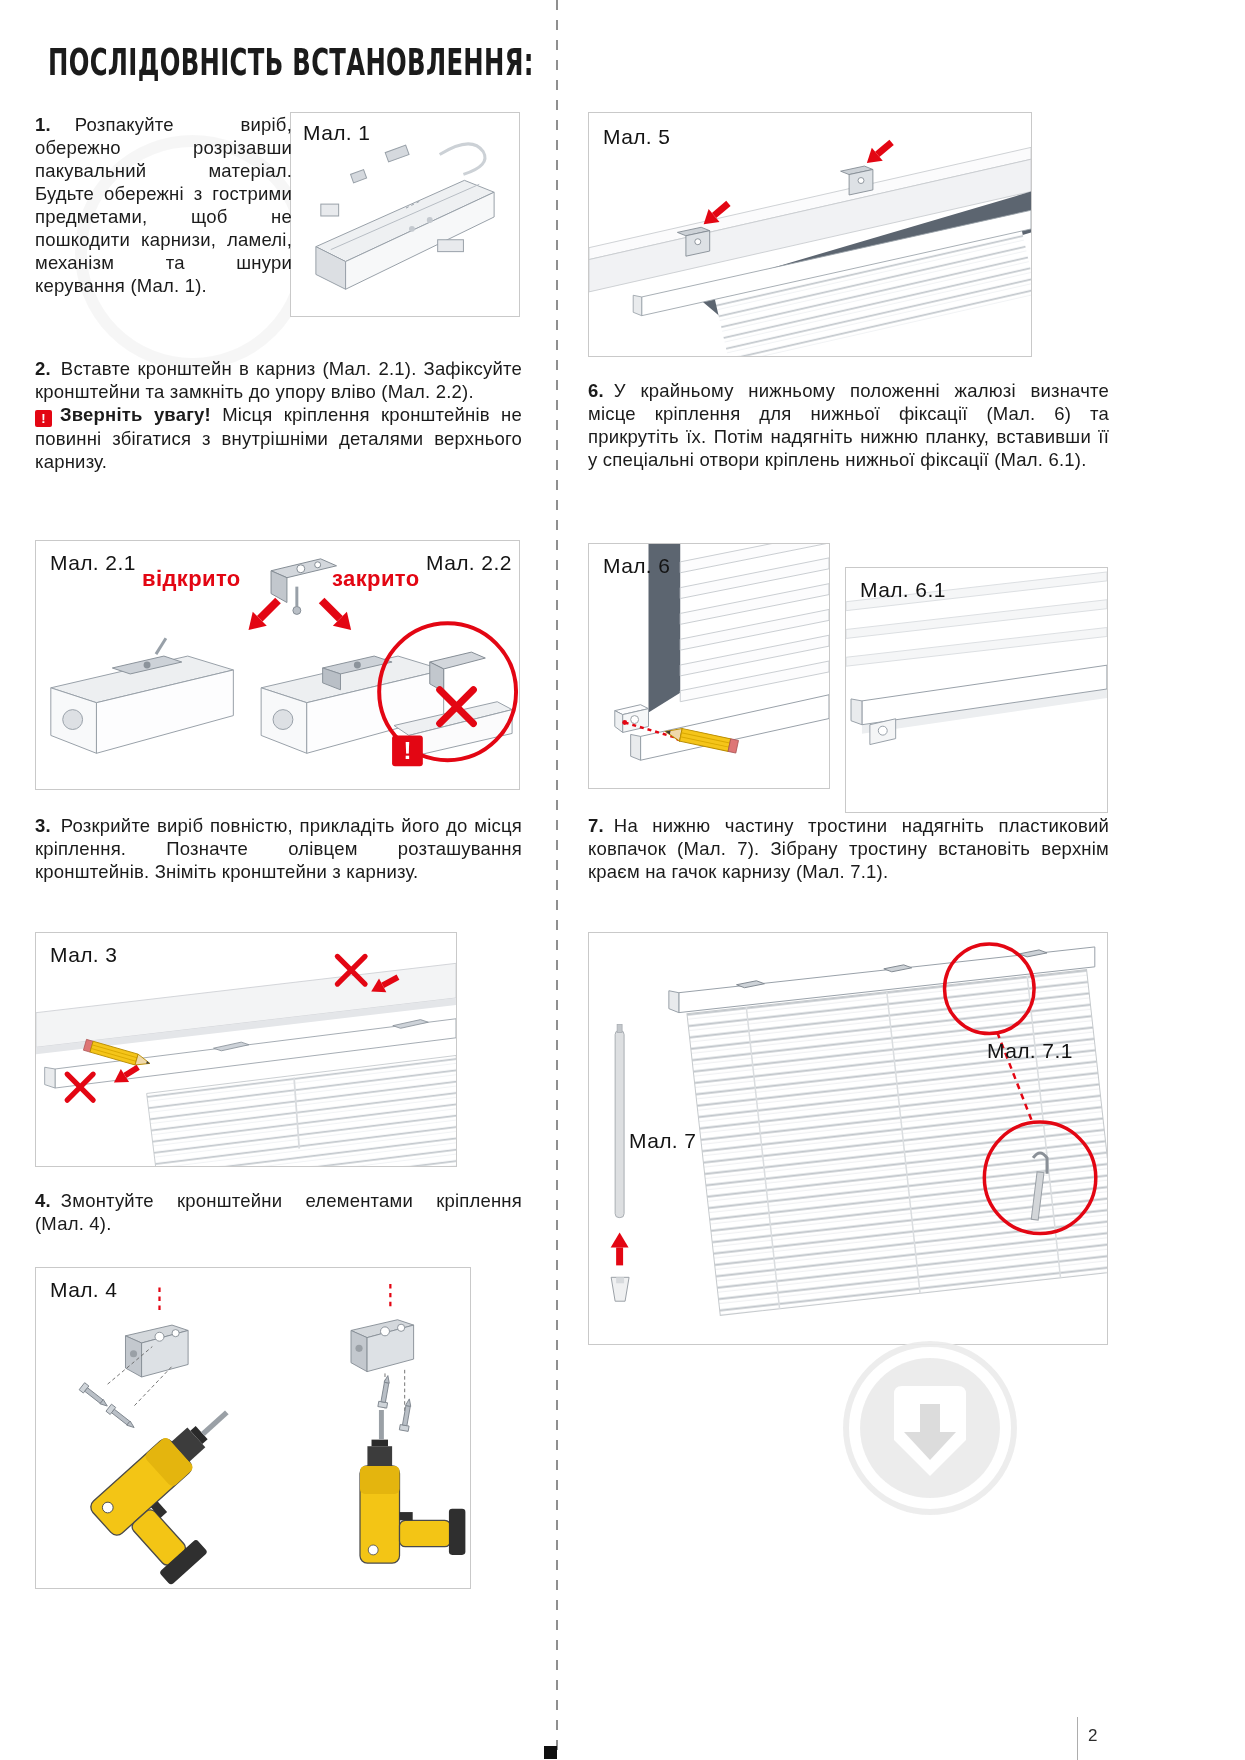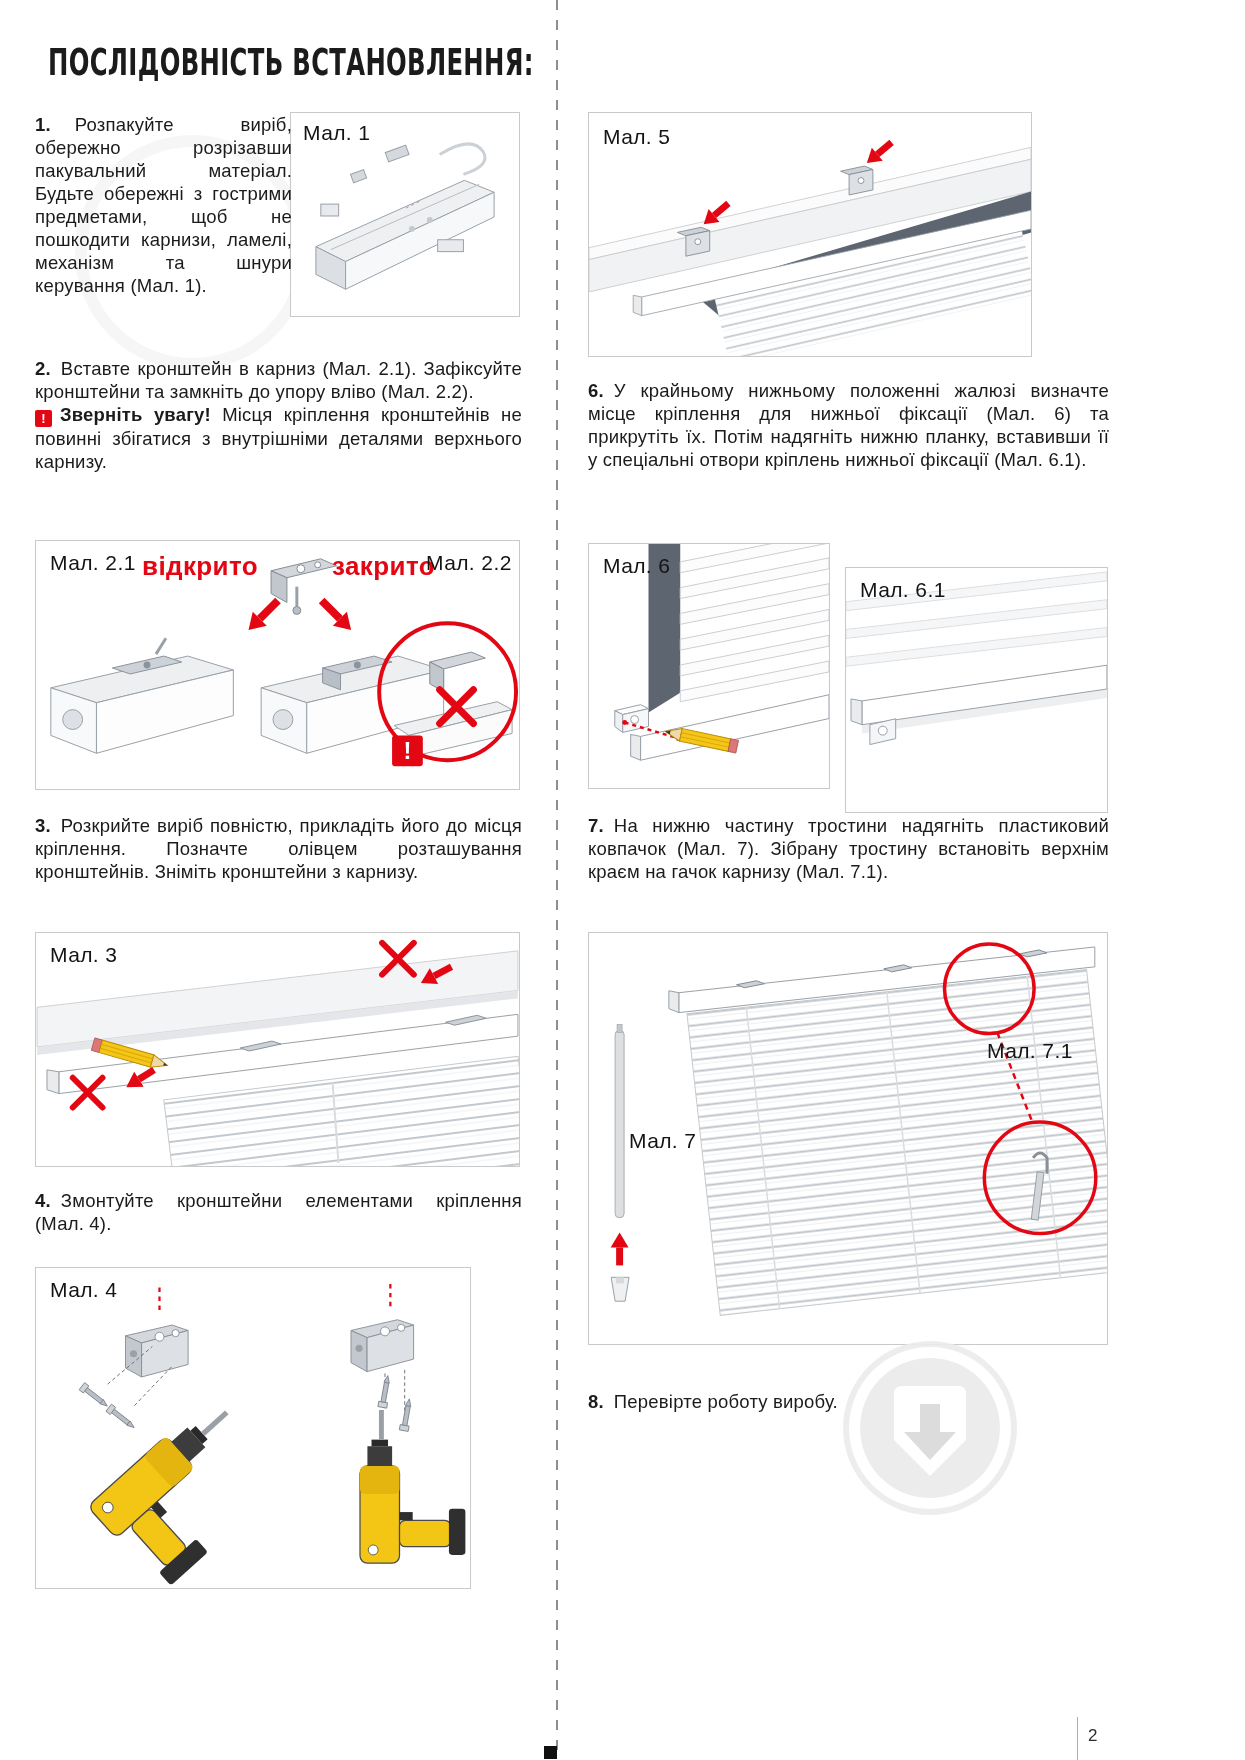--- a/index.html
+++ b/index.html
@@ -19,21 +19,21 @@
   .step p{ margin:0; }
   .num{ font-weight:bold; margin-right:10px; }
   .num.wide{ margin-right:24px; }
   .warnicon{ display:inline-block; width:17px; height:17px; background:var(--red); color:#fff;
     font-weight:bold; font-size:13px; line-height:17px; text-align:center; border-radius:2px;
     margin-right:8px; vertical-align:-2px; }
 
   .fig{ position:absolute; border:1px solid var(--boxborder); background:#fff; overflow:hidden; z-index:1; }
   .fig svg.art{ position:absolute; left:0; top:0; width:100%; height:100%; }
   .figlabel{ position:absolute; font-size:21px; letter-spacing:.4px; color:#141414; z-index:3; }
-  .redlabel{ position:absolute; font-size:26px; font-weight:bold; color:var(--red); letter-spacing:.4px; z-index:3; }
+  .redlabel{ position:absolute; font-size:22px; font-weight:bold; color:var(--red); letter-spacing:.4px; z-index:3;margin-top:15px; }
 
   .faint-ring{ position:absolute; left:75px; top:135px; width:235px; height:235px; border-radius:50%;
     border:12px solid rgba(0,0,0,.035); z-index:0; }
   .watermark{ position:absolute; left:842px; top:1340px; width:176px; height:176px; z-index:1; opacity:.9; }
 
   .pagerule{ position:absolute; left:1077px; top:1717px; height:43px; width:0; border-left:1px solid #adadad; z-index:2; }
   .pagenum{ position:absolute; left:1088px; top:1726px; font-size:17px; color:#2c2c2c; z-index:2; }
   .crop-mark{ position:absolute; left:544px; top:1746px; width:13px; height:13px; background:#101010; z-index:2; }
 </style>
 </head>
@@ -126,21 +126,21 @@
     <span class="figlabel" style="left:14px;top:10px">Мал. 2.1</span>
     <span class="redlabel" style="left:106px;top:10px">відкрито</span>
     <span class="redlabel" style="left:296px;top:10px">закрито</span>
     <span class="figlabel" style="left:390px;top:10px">Мал. 2.2</span>
   </div>
 
   <div class="step" style="left:35px;top:814px;width:487px">
     <p><b class="num">3.</b><span>Розкрийте виріб повністю, прикладіть його до місця кріплення. Позначте олівцем розташування кронштейнів. Зніміть кронштейни з карнизу.</span></p>
   </div>
 
-  <div class="fig" style="left:35px;top:932px;width:485px;height:235px">
+  <div class="fig" style="left:35px;top:932px;width:422px;height:235px">
     <svg class="art" viewBox="0 0 485 235">
       <defs>
         <pattern id="pat3" width="12" height="13" patternUnits="userSpaceOnUse">
           <rect width="12" height="13" fill="#ffffff"></rect>
           <line x1="0" y1="3" x2="12" y2="3" stroke="#c3c8cd" stroke-width="2"></line>
           <line x1="0" y1="8" x2="12" y2="8" stroke="#eef0f2" stroke-width="1"></line>
         </pattern>
       </defs>
       <polygon points="0,75 485,18 485,58 0,115" fill="#f3f4f5" stroke="#cdd0d4"></polygon>
       <polygon points="0,115 485,58 485,66 0,123" fill="#e4e6e9"></polygon>
@@ -391,23 +391,20 @@
             <rect x="0" y="0" width="7" height="48" fill="#d3d6d9" stroke="#9aa0a6"></rect>
           </g>
       </g>
       <circle cx="402" cy="56" r="45" fill="none" stroke="#e30613" stroke-width="3.5"></circle>
       <circle cx="453" cy="246" r="56" fill="none" stroke="#e30613" stroke-width="3.5"></circle>
     </svg>
     <span class="figlabel" style="left:40px;top:196px">Мал. 7</span>
     <span class="figlabel" style="left:398px;top:106px">Мал. 7.1</span>
   </div>
 
-  <div class="step" style="left:588px;top:1390px;width:420px;z-index:2">
-    <p><b class="num">8.</b><span>Перевірте роботу виробу.</span></p>
-  </div>
 
   <svg class="watermark" viewBox="0 0 176 176">
     <circle cx="88" cy="88" r="84" fill="none" stroke="#ececec" stroke-width="6"></circle>
     <circle cx="88" cy="88" r="70" fill="#ebebeb"></circle>
     <path d="M52 54 q0 -8 8 -8 h56 q8 0 8 8 v46 l-36 36 l-36 -36 z" fill="#ffffff"></path>
     <path d="M78 64 h20 v28 h16 l-26 28 l-26 -28 h16 z" fill="#d9d9d9"></path>
   </svg>
 
   <div class="crop-mark"></div>
   <div class="pagerule"></div>

